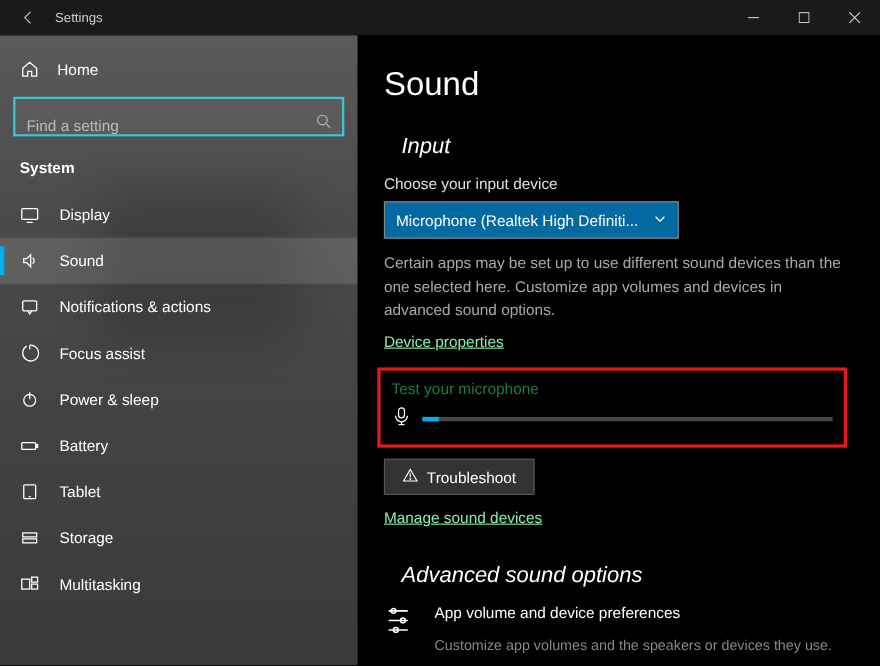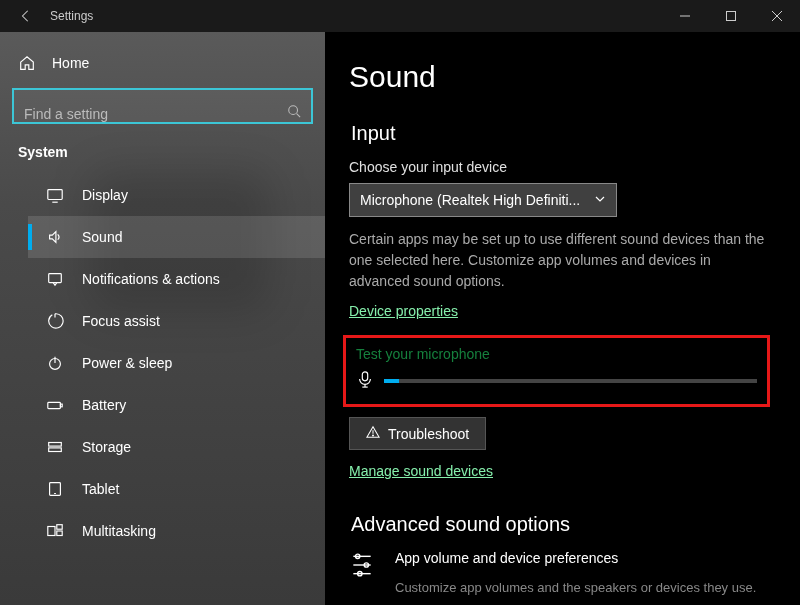--- a/index.html
+++ b/index.html
@@ -96,21 +96,20 @@
       font-weight: 600;
     }
     .nav-list { list-style: none; }
     .nav-item {
       display: flex; align-items: center;
       padding: 12px 18px;
       font-size: 14px;
       cursor: pointer;
       gap: 18px;
       position: relative;
-      margin-left: 28px;
     }
     .nav-item.active {
       background: rgba(255,255,255,0.12);
     }
     .nav-item.active::before {
       content: '';
       position: absolute;
       left: 0; top: 8px; bottom: 8px;
       width: 4px;
       background: #00adef;
@@ -128,38 +127,39 @@
       overflow-y: auto;
     }
     .page-title {
       font-size: 30px;
       font-weight: 400;
       margin-bottom: 28px;
     }
     .section-h {
       font-size: 20px;
       font-weight: 400;
-      margin: 10px 0 14px 2px;
+      margin: 10px 0 14px 16px;
+      font-style: italic;
     }
     .field-label {
       font-size: 14px;
       color: #e0e0e0;
       margin-bottom: 8px;
     }
     .dropdown {
       border: 1px solid #888;
       width: 268px;
       height: 34px;
       display: flex; align-items: center;
       padding: 0 10px;
       font-size: 14px;
       cursor: pointer;
       margin-bottom: 12px;
       justify-content: space-between;
-      background: #404040;
+      background: #0369a1;
     }
     .body-text {
       font-size: 14px;
       color: #aaa;
       line-height: 1.5;
       margin-bottom: 10px;
     }
     .link {
       color: #86efac;
       font-size: 14px;
@@ -315,34 +315,34 @@
             <svg viewBox="0 0 20 20">
               <rect x="2" y="7" width="14" height="7" rx="1"></rect>
               <rect x="16" y="9" width="2" height="3"></rect>
             </svg>
           </span>
         <span>Battery</span>
       </li>
       <li class="nav-item">
         <span class="nav-icon">
             <svg viewBox="0 0 20 20">
+              <rect x="4" y="3" width="12" height="14" rx="1"></rect>
+              <line x1="9" y1="15" x2="11" y2="15"></line>
+            </svg>
+          </span>
+        <span>Tablet</span>
+      </li>
+      <li class="nav-item">
+        <span class="nav-icon">
+            <svg viewBox="0 0 20 20">
               <rect x="3" y="5" width="14" height="4"></rect>
               <rect x="3" y="11" width="14" height="4"></rect>
             </svg>
           </span>
         <span>Storage</span>
-      </li>
-      <li class="nav-item">
-        <span class="nav-icon">
-            <svg viewBox="0 0 20 20">
-              <rect x="4" y="3" width="12" height="14" rx="1"></rect>
-              <line x1="9" y1="15" x2="11" y2="15"></line>
-            </svg>
-          </span>
-        <span>Tablet</span>
       </li>
       <li class="nav-item">
         <span class="nav-icon">
             <svg viewBox="0 0 20 20">
               <rect x="2" y="5" width="8" height="10"></rect>
               <rect x="12" y="3" width="6" height="5"></rect>
               <rect x="12" y="10" width="6" height="5"></rect>
             </svg>
           </span>
         <span>Multitasking</span>

